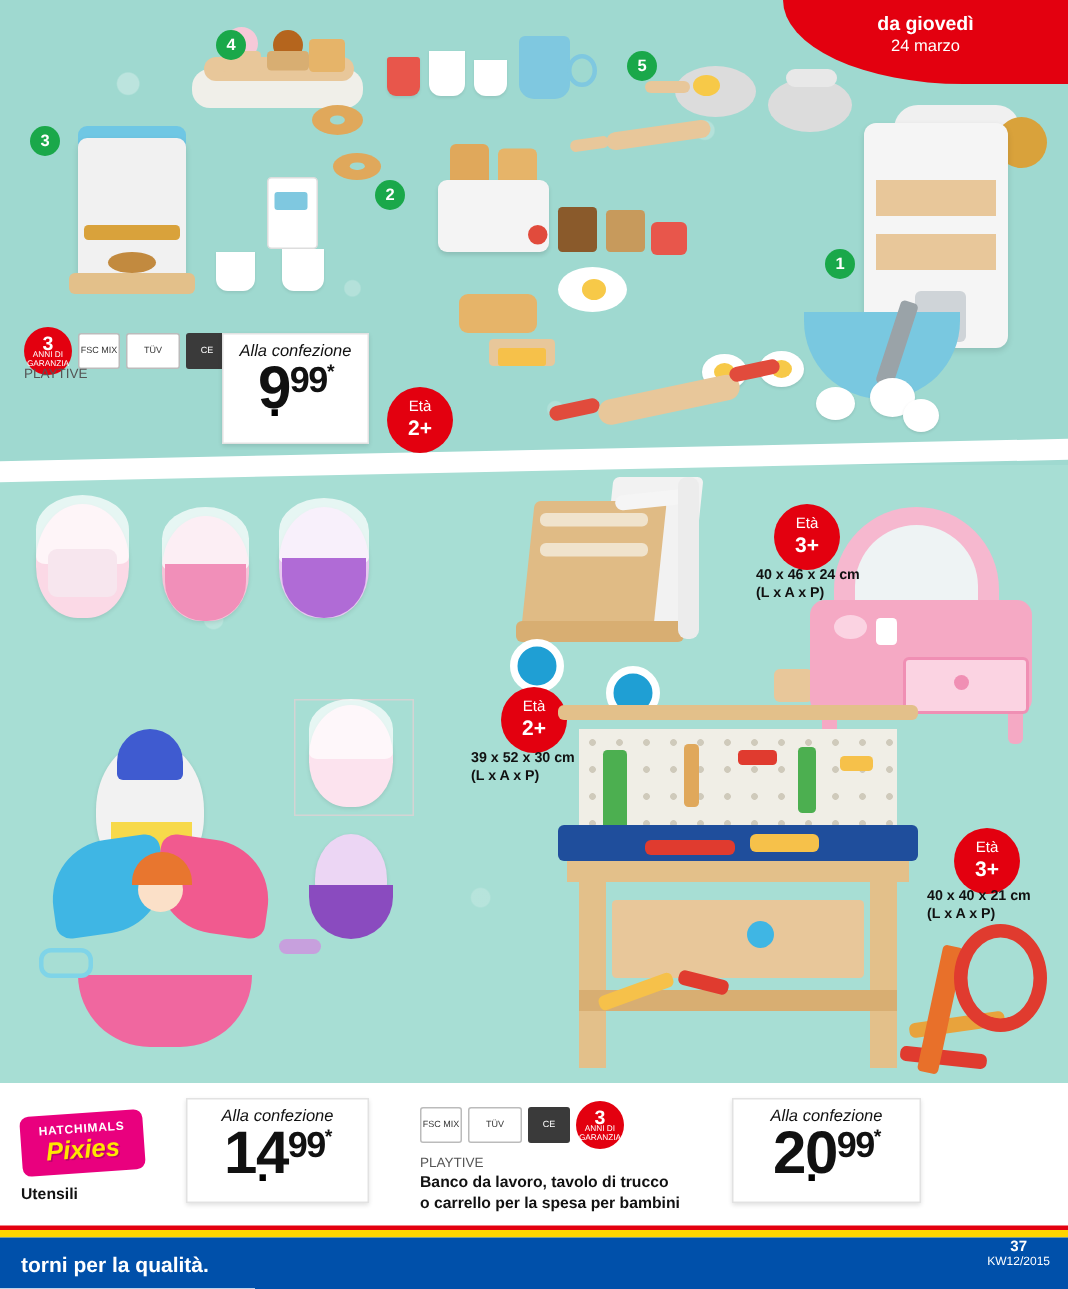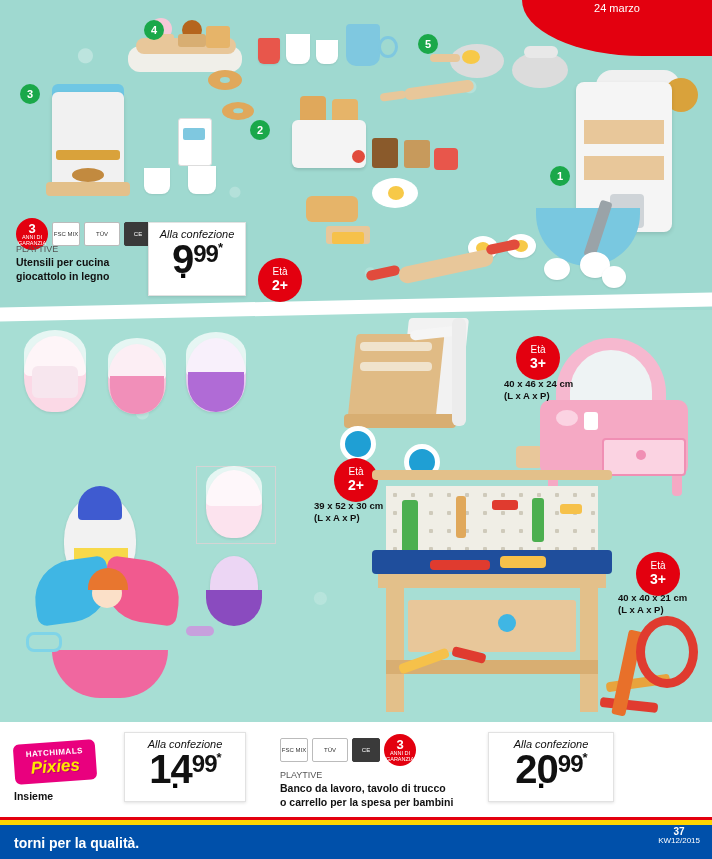--- a/index.html
+++ b/index.html
@@ -226,20 +226,21 @@
 <body>
 
 <div class="page">
 
   <div class="panel-top"></div>
   <div class="panel-mid"></div>
   <div class="white-gap"></div>
   <div class="white-strip"></div>
 
   <div class="banner-da">
+    <div class="l1">da giovedì</div>
     <div class="l2">24 marzo</div>
   </div>
 
   <div>
 
     <div class="tray"></div>
     <div class="tray2"></div>
     <div class="sh rnd" style="left:150px;top:18px;width:22px;height:22px;background:#f6c9d8;"></div>
     <div class="sh" style="left:148px;top:34px;width:26px;height:14px;background:#e8c79a;border-radius:3px;"></div>
     <div class="sh rnd" style="left:182px;top:20px;width:20px;height:20px;background:#b5651d;"></div>
@@ -322,22 +323,20 @@
     <div class="years">
       <b>3</b>
       <span>ANNI DI GARANZIA</span>
     </div>
     <div class="cert">FSC MIX</div>
     <div class="cert wide">TÜV</div>
     <div class="cert dark">CE</div>
   </div>
 
   <div class="brand" style="left:16px;top:244px;">PLAYTIVE</div>
-  <div class="desc" style="left:16px;top:256px;width:150px;white-space:pre-line;">Utensili per cucina
-giocattolo in legno</div>
 
   <div class="pricebox" style="left:148px;top:222px;width:96px;height:72px;">
     <div class="alla">Alla confezione</div>
     <div class="amount">
       <span class="int">9</span>
       <span class="cent">99</span>
       <span class="star">*</span>
     </div>
     <div style="text-align:left;margin-left:30px;margin-top:-10px;font-size:30px;font-weight:bold;line-height:0;">.</div>
   </div>
@@ -456,21 +455,21 @@
   </div>
   <div class="dim" style="left:618px;top:592px;">
     <div>40 x 40 x 21 cm</div>
     <div>(L x A x P)</div>
   </div>
 
   <div class="pixies">
     <span class="s1">HATCHIMALS</span>
     <span class="s2">Pixies</span>
   </div>
-  <div class="desc" style="left:14px;top:790px;">Insieme</div>
+  <div class="desc" style="left:14px;top:790px;">Utensili</div>
 
   <div class="pricebox" style="left:124px;top:732px;width:120px;height:68px;">
     <div class="alla">Alla confezione</div>
     <div class="amount">
       <span class="int">14</span>
       <span class="cent">99</span>
       <span class="star">*</span>
     </div>
     <div style="text-align:left;margin-left:46px;margin-top:-10px;font-size:30px;font-weight:bold;line-height:0;">.</div>
   </div>

